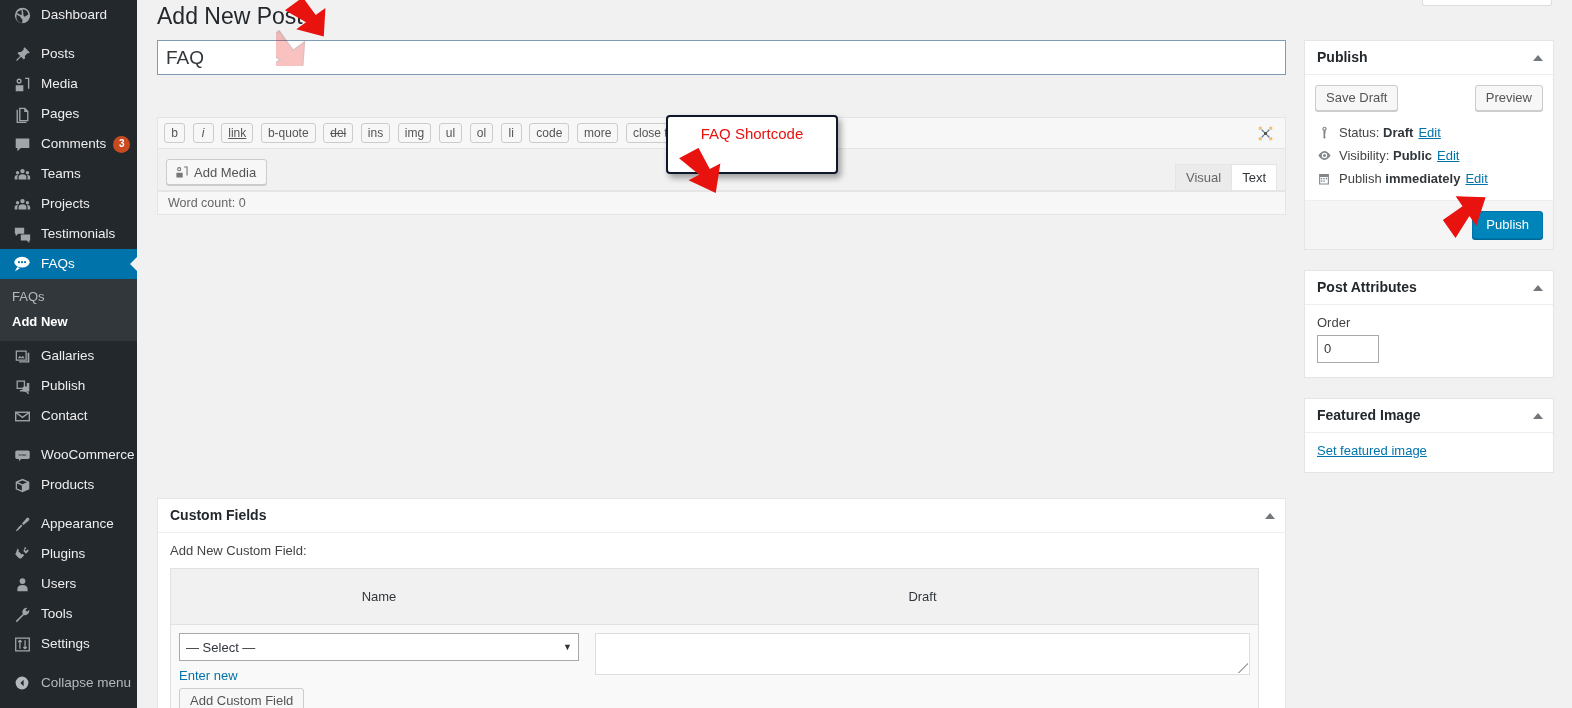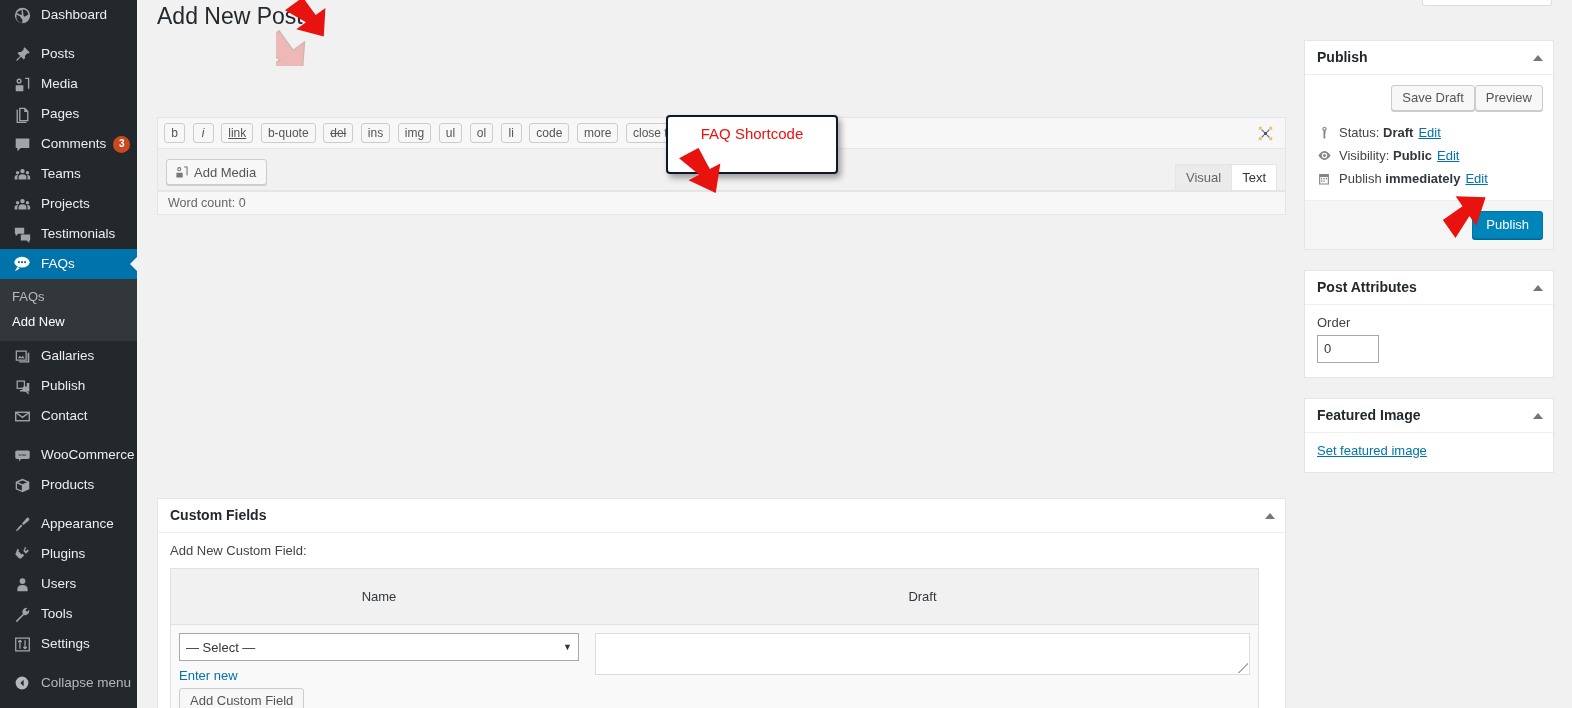--- a/index.html
+++ b/index.html
@@ -66,21 +66,21 @@
     font-size: 10px; font-weight: 600;
     line-height: 1;
   }
   .submenu { background: #32373c; padding: 5px 0 7px 0; }
   .submenu-item {
     padding: 5px 0 5px 12px;
     font-size: 13px;
     color: #b4b9be;
     cursor: pointer;
   }
-  .submenu-item.current { color: #fff; font-weight: 400; }
+  .submenu-item.current { color: #fff; font-weight: 700; }
   .collapse-item { color: #b4b9be; text-align: center; }
   .collapse-item .mi-icon { color: #b4b9be; }
 
   
   #wpbody { position: absolute; left: 137px; top: 0; right: 0; height: 708px; }
 
   #screen-options {
     position: absolute; right: 20px; top: -21px;
     width: 130px; height: 27px;
     background: #fff;
@@ -324,21 +324,21 @@
   .postbox {
     background: #fff;
     border: 1px solid #e5e5e5;
     margin-bottom: 20px;
   }
   #submitdiv .inside { padding: 0; }
   #minor-publishing {
     padding: 10px 10px 10px 10px;
     border-bottom: 1px solid #eee;
   }
-  .minor-row { display: flex; justify-content: flex-end; margin-bottom: 10px; }
+  .minor-row { display: flex; justify-content: space-between; margin-bottom: 10px; }
   .btn-secondary {
     height: 26px;
     padding: 0 10px;
     line-height: 24px;
     background: #f7f7f7;
     border: 1px solid #ccc;
     border-radius: 3px;
     font-size: 13px;
     color: #555;
     cursor: pointer;
@@ -642,20 +642,23 @@
   <div id="wpbody">
 
     <div id="screen-options">
       
     </div>
 
     <div id="page-title">Add New Post</div>
 
     <div id="post-body">
 
+      <div id="title-wrap">
+        <input id="title-input" type="text" value="FAQ" style="">
+      </div>
 
       <div id="postdivrich">
 
         <div id="ed_toolbar">
           <span class="qt-btn">b</span>
           <span class="qt-btn ital">i</span>
           <span class="qt-btn under">link</span>
           <span class="qt-btn">b-quote</span>
           <span class="qt-btn strike">del</span>
           <span class="qt-btn">ins</span>

